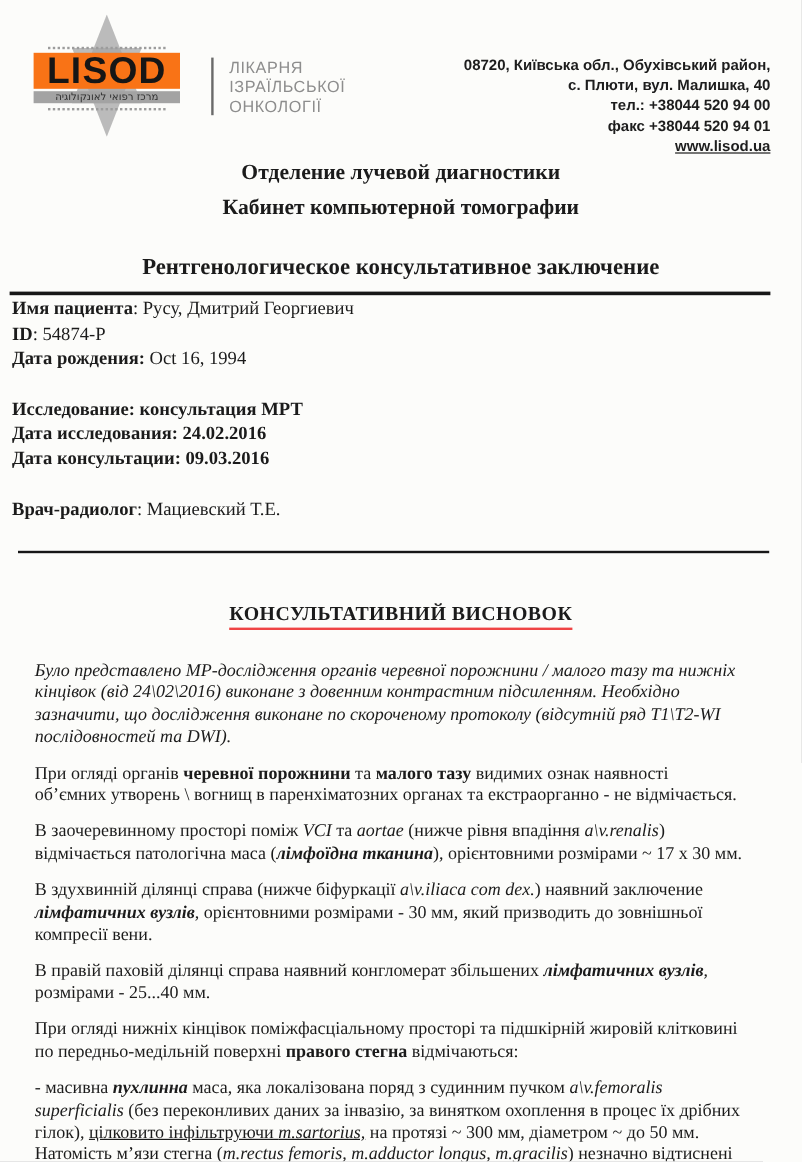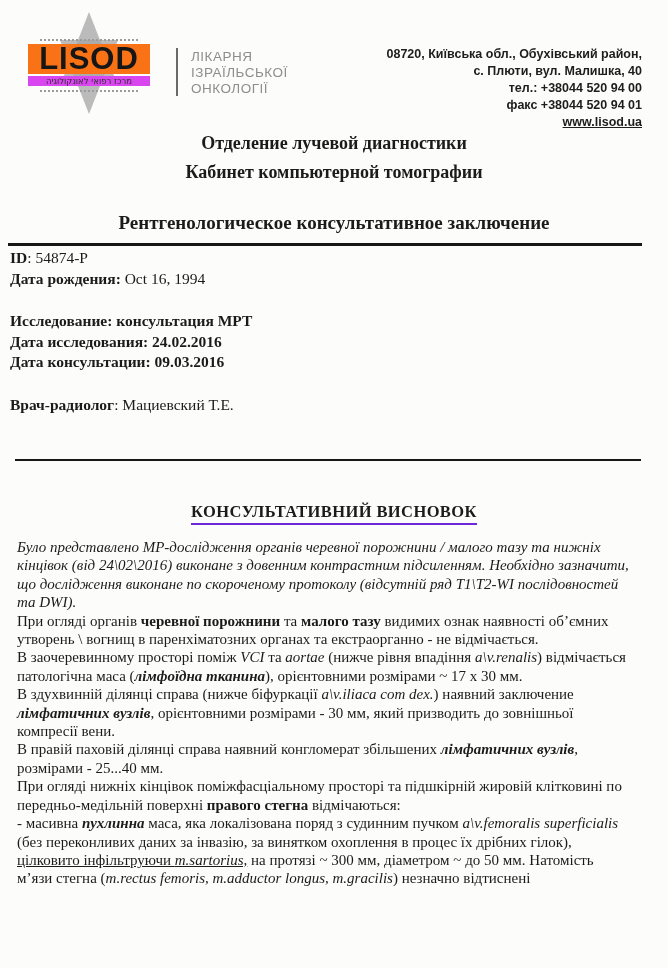--- a/index.html
+++ b/index.html
@@ -14,21 +14,21 @@
   .star{position:absolute;left:30px;top:2px;width:62px;height:102px;}
   .brand{
     position:absolute;left:0;top:34px;width:122px;text-align:center;
     font-family:"Liberation Sans","DejaVu Sans",sans-serif;
     font-weight:bold;font-size:31px;letter-spacing:1px;color:#161616;
     background:#f97316;line-height:30px;
   }
   .hebrew{
     position:absolute;left:0;top:66px;width:122px;text-align:center;
     font-family:"DejaVu Sans",sans-serif;font-size:8.5px;color:#2e2e2e;
-    background:#d946ef;line-height:10px;
+    background:#a3a3a3;line-height:10px;
   }
   .fineprint{position:absolute;left:12px;width:98px;border-top:2px dotted #9c9c9c;height:0;}
   .fineprint.top{top:29px;}
   .fineprint.bottom{top:80px;}
   .logo-divider{position:absolute;left:148px;top:38px;width:2px;height:48px;background:#6a6a6a;}
   .tagline{
     position:absolute;left:163px;top:39px;
     font-family:"Liberation Sans","DejaVu Sans",sans-serif;
     font-size:13.5px;line-height:16px;color:#8d8d8d;letter-spacing:.5px;
   }
@@ -47,26 +47,26 @@
   .rule-1{top:243px;left:8px;right:26px;height:3px;}
   .rule-2{top:459px;left:15px;right:27px;height:2px;}
   
   .patient{
     position:absolute;top:248px;left:10px;right:30px;
     font-size:15.5px;line-height:20.5px;
   }
   .patient .spacer{height:22px;}
   
   .report-heading{position:absolute;top:502px;left:0;right:0;text-align:center;font-size:16.5px;font-weight:bold;}
-  .report-heading span{display:inline-block;border-bottom:2px solid #6d28d9;padding-bottom:1px;letter-spacing:.4px;}
+  .report-heading span{display:inline-block;border-bottom:2px solid #ef4444;padding-bottom:1px;letter-spacing:.4px;}
   .report-body{
     position:absolute;top:538px;left:17px;right:36px;
     font-size:15px;line-height:18.4px;text-align:left;
   }
-  .report-body .para{margin:0;}
+  .report-body .para{margin:12px;}
   .para.italic{font-style:italic;}
   .b{font-weight:bold;}
   .i{font-style:italic;}
   .u{text-decoration:underline;}
 </style>
 </head>
 <body>
 
 <div class="page">
 
@@ -98,20 +98,21 @@
     </div>
   </div>
 
   <div class="title title-dept">Отделение лучевой диагностики</div>
   <div class="title title-cab">Кабинет компьютерной томографии</div>
   <div class="title title-report">Рентгенологическое консультативное заключение</div>
 
   <div class="rule rule-1"></div>
 
   <div class="patient" id="patient-block">
+      <div><span class="b ">Имя пациента</span><span class="">: Русу, Дмитрий Георгиевич</span></div>
       <div><span class="b ">ID</span><span class="">:  54874-P</span></div>
       <div><span class="b ">Дата рождения:</span><span class=""> Oct 16, 1994</span></div>
       <div class="spacer"></div>
       <div><span class="b ">Исследование:  консультация МРТ</span></div>
       <div><span class="b ">Дата исследования:  24.02.2016</span></div>
       <div><span class="b ">Дата консультации: 09.03.2016</span></div>
       <div class="spacer"></div>
       <div><span class="b ">Врач-радиолог</span><span class="">: Мациевский Т.Е.</span></div>
     </div>
 

